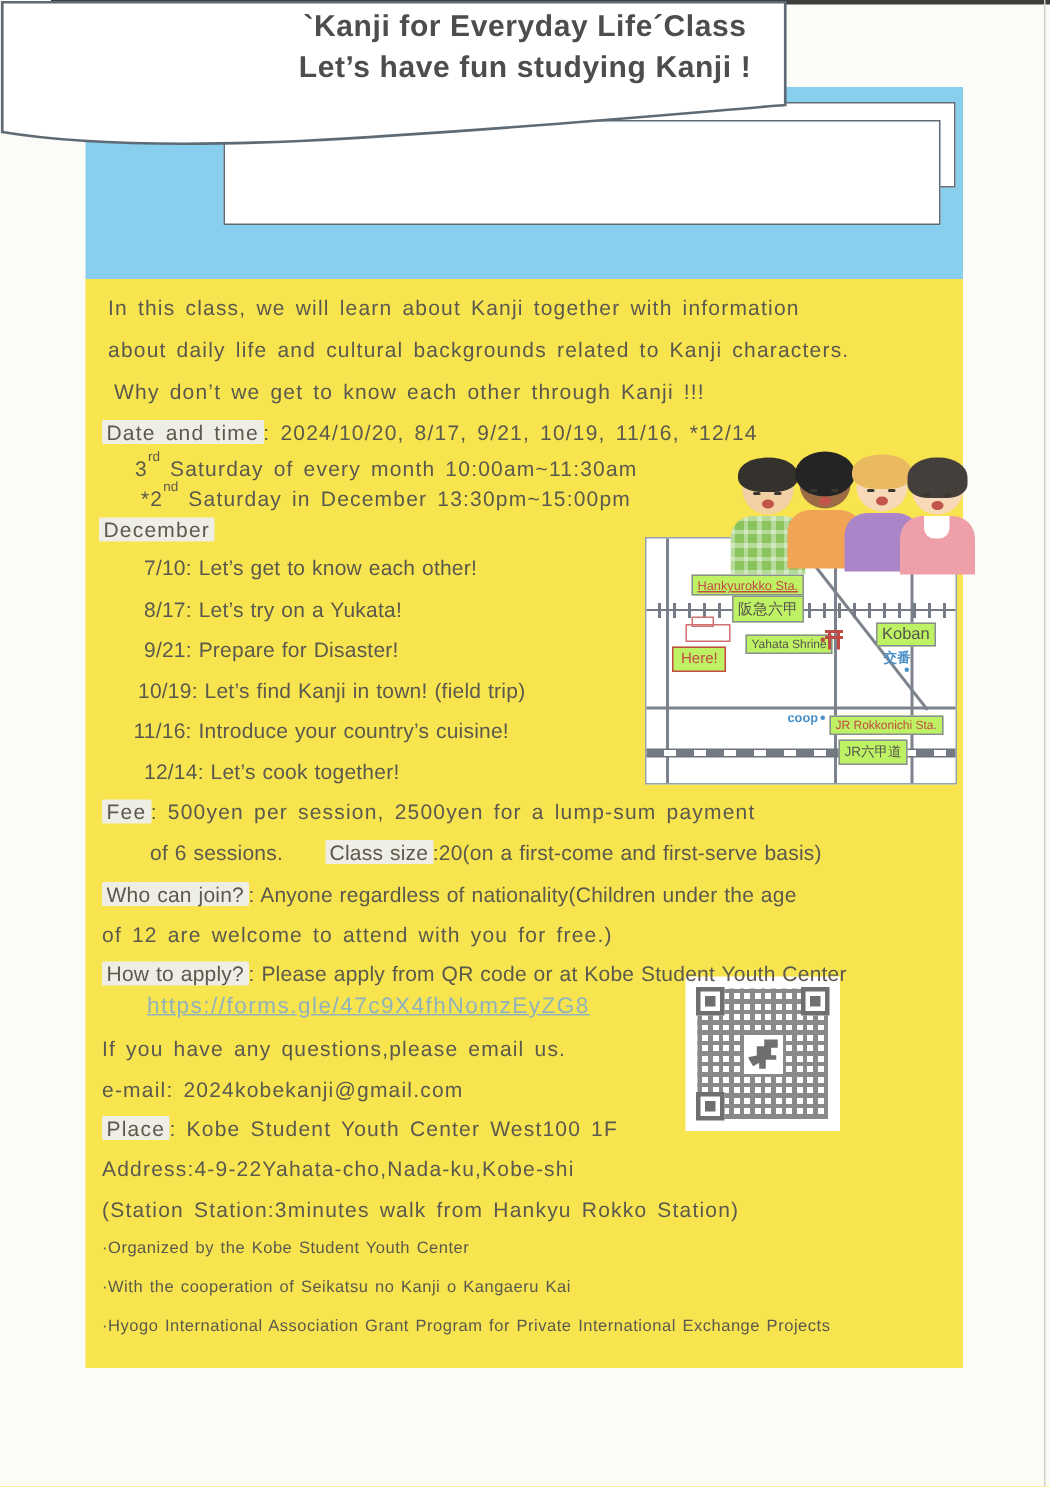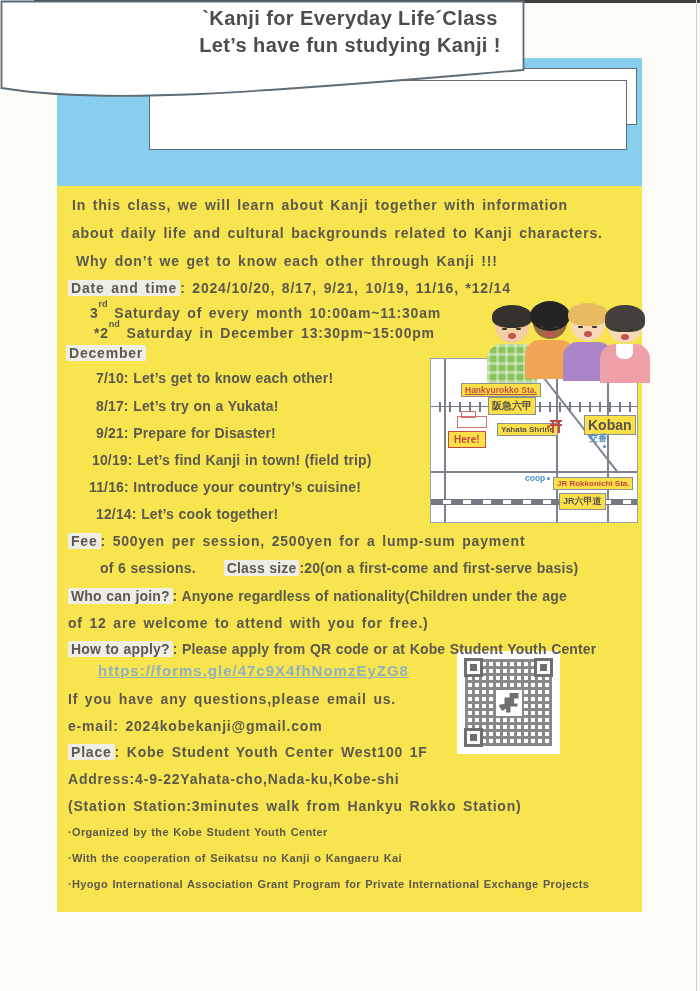--- a/index.html
+++ b/index.html
@@ -15,21 +15,21 @@
   
   .tbox{position:absolute;background:#fff;border:1.6px solid #5f6b74}
   .tbox3{left:218px;top:68px;width:419px;height:57px}
   .tbox2{left:149px;top:80px;width:478px;height:70px}
   .tbox1{left:72px;top:92px;width:525px;height:100px}
   .tbox1 svg{position:absolute;left:0;top:0}
   .title-text{position:absolute;left:0;top:5px;width:100%;text-align:center;
     font-size:20px;font-weight:bold;color:#4d4d4b;letter-spacing:.4px;line-height:26.5px}
 
   
-  .ln{position:absolute;white-space:nowrap;font-weight:bold;font-size:14px;color:#5b594e;
+  .ln{position:absolute;white-space:nowrap;font-weight:normal;font-size:14px;color:#5b594e;
       letter-spacing:.8px;word-spacing:2px;z-index:4}
   .tight{letter-spacing:.15px;word-spacing:.5px}
   .sched{letter-spacing:.15px;word-spacing:.5px}
   .small{font-size:11px;letter-spacing:.35px;word-spacing:1px}
   .hl{background:#efeee5;padding:0 3px;border-radius:1px}
   sup{font-size:9px;position:relative;top:-5px;letter-spacing:0}
   .link{color:#90b2bd;text-decoration:underline;font-size:15px;letter-spacing:1px;word-spacing:1px}
   .gap{display:inline-block;width:28px}
 
   
@@ -38,21 +38,21 @@
   .road-v{position:absolute;top:0;bottom:0;width:1.5px;background:#7c838c}
   .road-h{position:absolute;left:0;right:0;height:1.5px;background:#7c838c}
   .rail-hankyu{position:absolute;left:0;right:0;top:43px;height:10px;background:
      repeating-linear-gradient(90deg,transparent 0 8px,#757b84 8px 10px),
      linear-gradient(transparent 4px,#757b84 4px,#757b84 5.5px,transparent 5.5px)}
   .diag{position:absolute;left:94px;top:-4px;width:2px;height:150px;background:#7c838c;
         transform:rotate(-38deg);transform-origin:top center}
   .rail-jr{position:absolute;left:0;right:0;top:140px;height:6px;border-top:1px solid #6f757e;
        border-bottom:1px solid #6f757e;
        background:repeating-linear-gradient(90deg,#747a83 0 12px,#fff 12px 20px)}
-  .mlabel{position:absolute;background:#fde047;border:1px solid #8a8f96;font-weight:bold;
+  .mlabel{position:absolute;background:#bef264;border:1px solid #8a8f96;font-weight:normal;
        white-space:nowrap;color:#55544e;padding:1px 3px;z-index:3}
   .mred{color:#c04a44}
   .mblue{position:absolute;color:#4a90c8;font-weight:bold;white-space:nowrap;z-index:3}
   .mdot{position:absolute;width:3px;height:3px;border-radius:50%;z-index:3}
   .bld{position:absolute;left:26px;top:57px;width:30px;height:12px;border:1.3px solid #d07070;z-index:3}
   .bld::before{content:"";position:absolute;left:3px;top:-6px;width:13px;height:5px;border:1.3px solid #d07070}
   .torii{position:absolute;left:119px;top:61px;width:12px;height:13px;z-index:3}
   .torii::before{content:"";position:absolute;top:0;left:0;right:0;height:2px;background:#c04a44;box-shadow:0 4px 0 #c04a44}
   .torii::after{content:"";position:absolute;top:0;left:2px;width:2px;height:13px;background:#c04a44;box-shadow:6px 0 0 #c04a44}
 
@@ -150,21 +150,21 @@
   <div class="rail-hankyu"></div>
   <div class="rail-jr"></div>
 
   <div class="mlabel mred" style="left:30px;top:24px;font-size:8.5px;text-decoration:underline">Hankyurokko Sta.</div>
   <div class="mlabel" style="left:57px;top:38px;font-size:10px">阪急六甲</div>
   <div class="bld"></div>
   <div class="mlabel mred" style="left:17px;top:72px;font-size:10px;border:1.5px solid #c04a44;padding:2px 5px">Here!</div>
   <div class="mlabel" style="left:66px;top:64px;font-size:8px">Yahata Shrine</div>
   <div class="torii"></div>
   <div class="mdot" style="left:116px;top:66px;background:#c04a44"></div>
-  <div class="mlabel" style="left:153px;top:56px;font-size:14px">Koban</div>
+  <div class="mlabel" style="left:153px;top:56px;font-size:11px">Koban</div>
   <div class="mblue" style="left:158px;top:73px;font-size:9px">交番</div>
   <div class="mdot" style="left:172px;top:86px;background:#4a90c8"></div>
   <div class="mblue" style="left:94px;top:114px;font-size:8.5px">coop</div>
   <div class="mdot" style="left:116px;top:118px;background:#4a90c8"></div>
   <div class="mlabel mred" style="left:122px;top:118px;font-size:8px">JR Rokkonichi Sta.</div>
   <div class="mlabel" style="left:128px;top:134px;font-size:9px">JR六甲道</div>
 </div>
 
 <div class="qr">
   <div class="qr-grid"></div>

